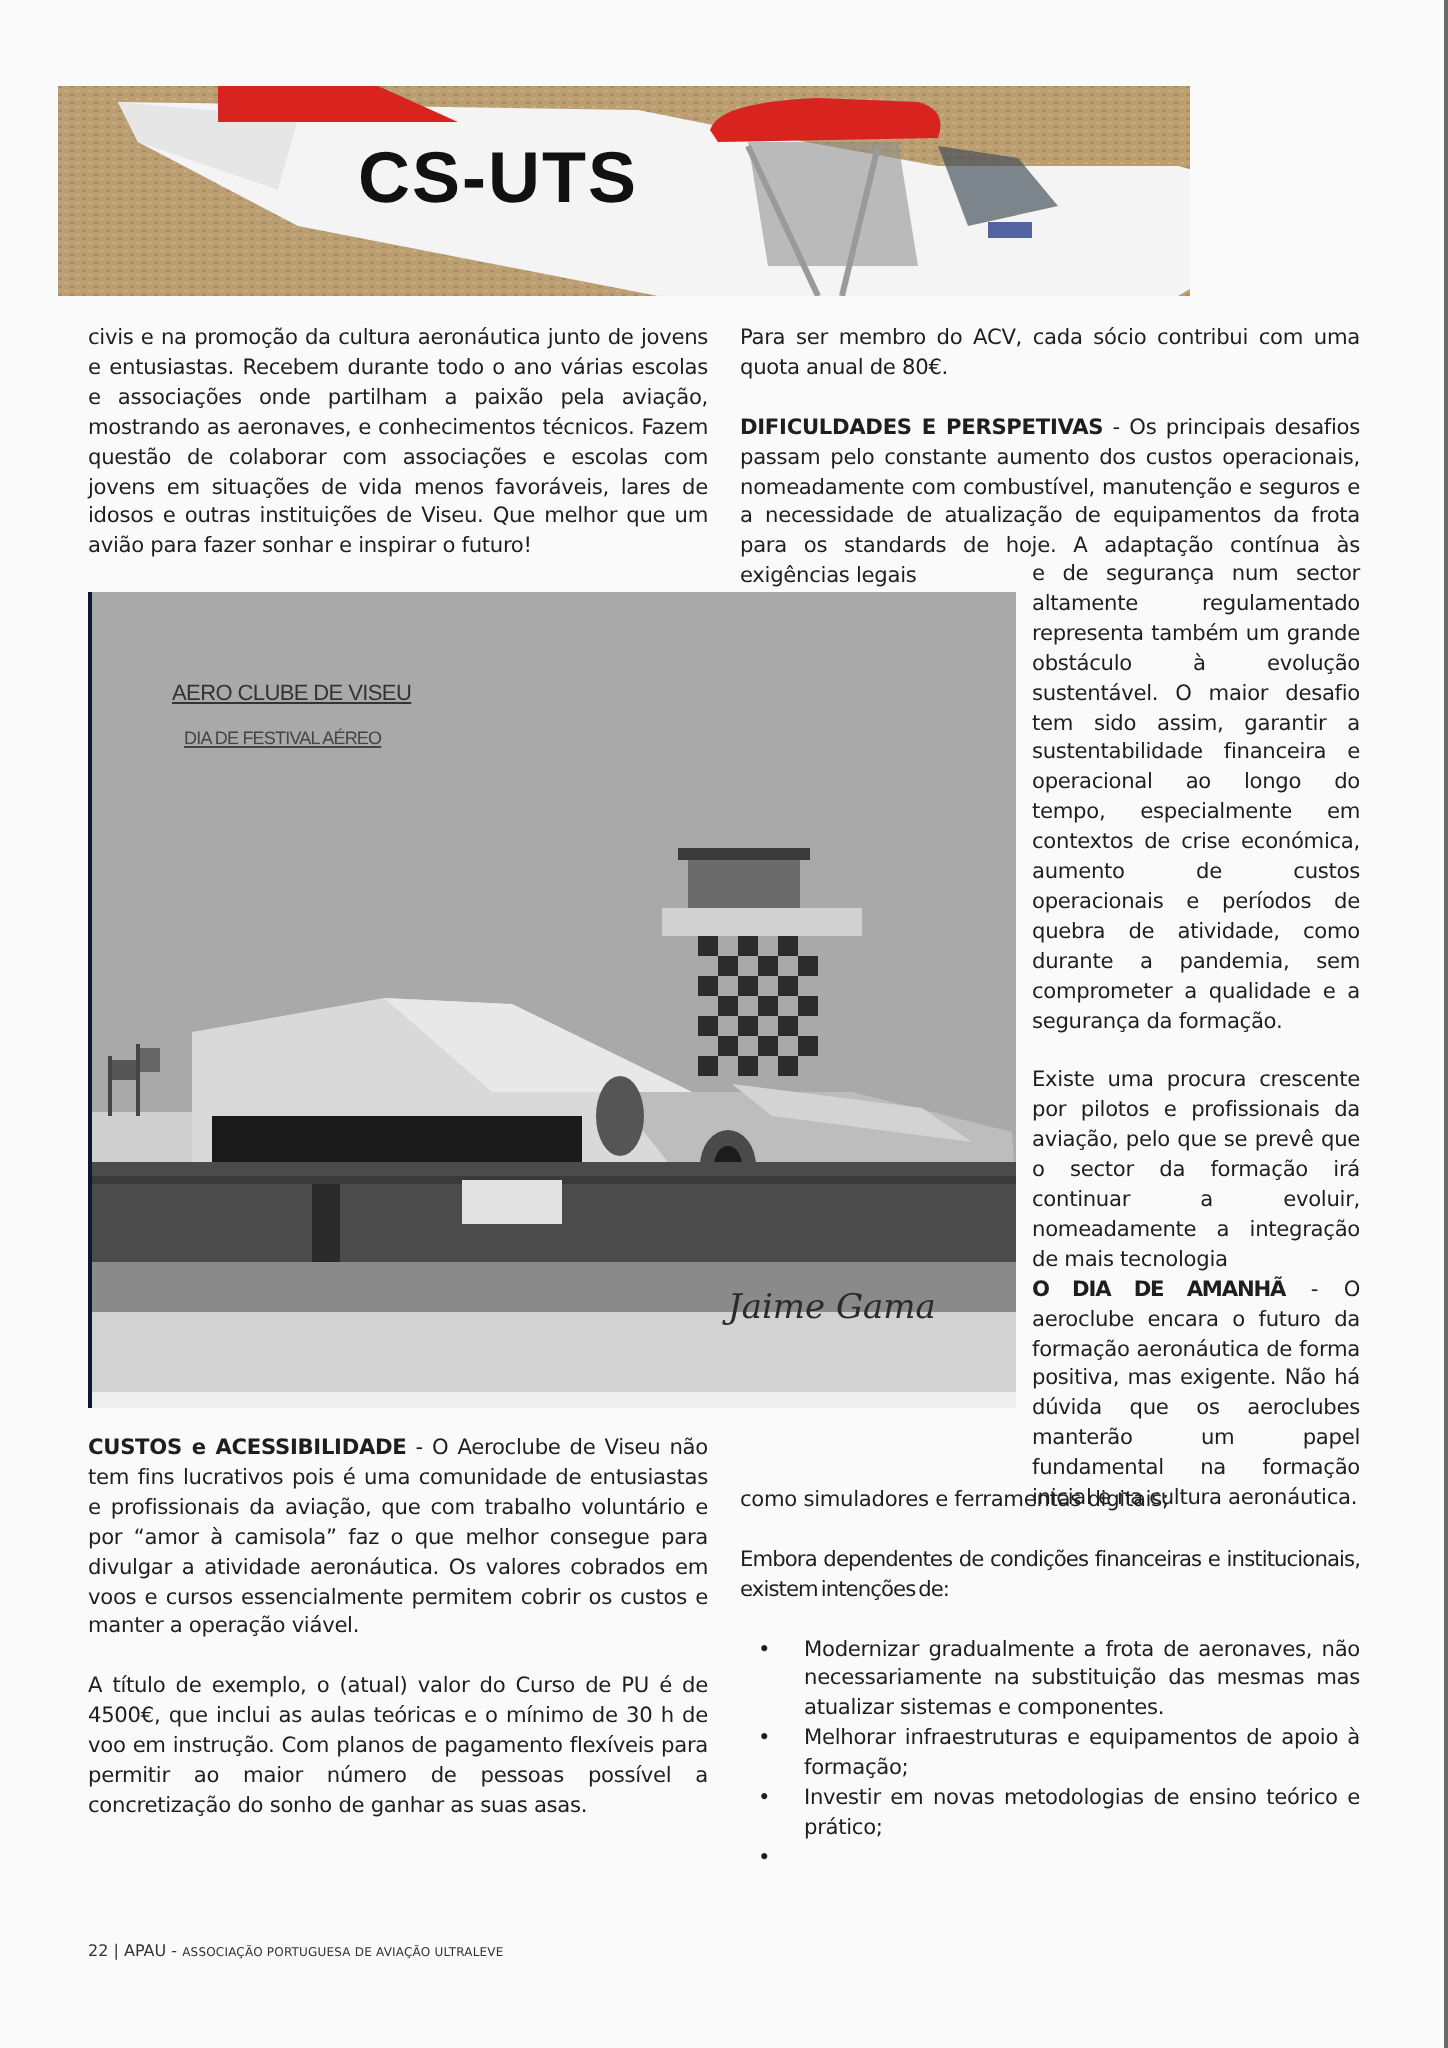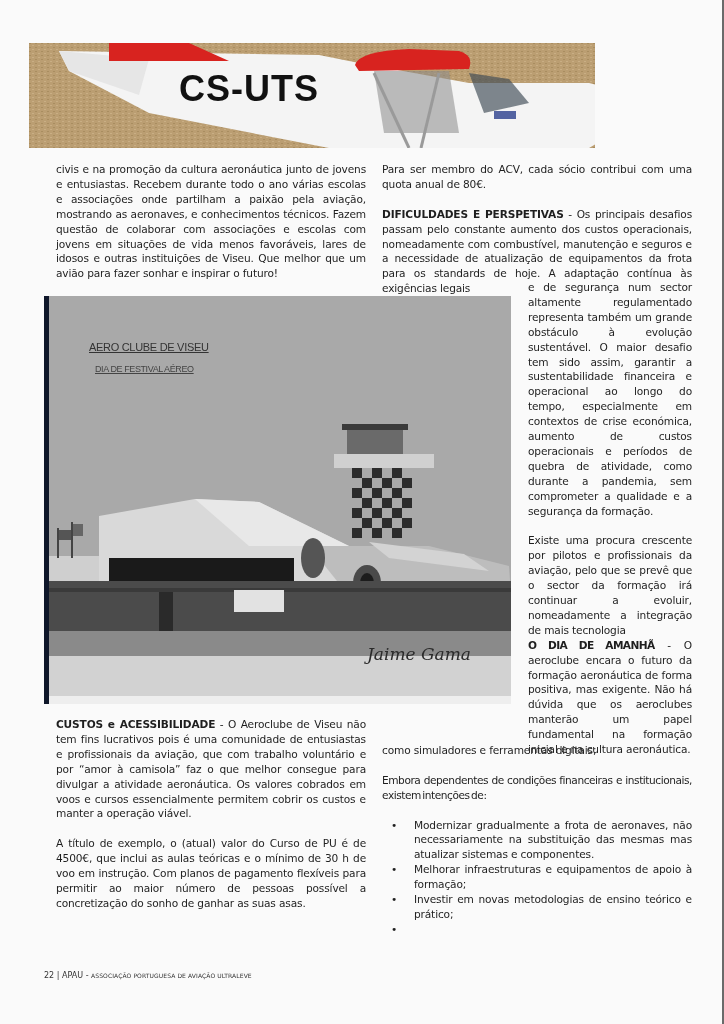--- a/index.html
+++ b/index.html
@@ -9,36 +9,36 @@
     font-family: "DejaVu Sans", sans-serif;
     color: #1e1e1e;
   }
   .edge-line { position: absolute; left: 722px; top: 0; width: 2px; height: 1024px; background: #6a6a6a; }
 
   
   .banner { position: absolute; left: 29px; top: 43px; width: 566px; height: 105px; overflow: hidden;
     background: linear-gradient(180deg, #b69a70 0%, #c2a57a 40%, #b4986c 100%); }
   .banner svg { display: block; }
 
-  .col { position: absolute; font-size: 10.6px; line-height: 14.9px; text-align: justify; letter-spacing: -0.15px; margin-left: 12px; }
+  .col { position: absolute; font-size: 10.6px; line-height: 14.9px; text-align: justify; letter-spacing: -0.15px; }
   .col p { margin: 0 0 14.9px 0; }
   .col b { font-weight: bold; }
   .col-left-top { left: 44px; top: 162px; width: 310px; }
   .col-right-top { left: 370px; top: 162px; width: 310px; }
   .col-right-mid { left: 516px; top: 280px; width: 164px; }
   .col-left-bot { left: 44px; top: 717px; width: 310px; }
   .col-right-bot { left: 370px; top: 743px; width: 310px; }
   .tight { letter-spacing: -0.6px; word-spacing: -1px; }
   .col ul { margin: 0; padding: 0; list-style: none; }
   .col li { position: relative; padding-left: 32px; margin: 0; }
   .col li .bullet { position: absolute; left: 9px; top: 0; }
 
   
   .photo { position: absolute; left: 44px; top: 296px; width: 462px; height: 408px; overflow: hidden;
-    background: #7dd3fc; border-left: 5px solid #0f172a; }
+    background: #7dd3fc; border-left: 2px solid #0f172a; }
   .photo .cap1 { position: absolute; left: 40px; top: 45px; font-family: "Liberation Sans", sans-serif; font-size: 11px; color: #333; text-decoration: underline; letter-spacing: -0.3px; }
   .photo .cap2 { position: absolute; left: 46px; top: 68px; font-family: "Liberation Sans", sans-serif; font-size: 9px; color: #444; text-decoration: underline; letter-spacing: -0.4px; }
   .photo .sig { position: absolute; left: 318px; top: 348px; font-family: "DejaVu Serif", serif; font-style: italic; font-size: 17px; color: #2a2a2a; }
 
   .footer { position: absolute; left: 44px; top: 971px; font-family: "DejaVu Sans", sans-serif; font-size: 8px; color: #333; }
   .footer .small { font-size: 6px; text-transform: uppercase; letter-spacing: 0.1px; }
 </style>
 </head>
 <body>
 

